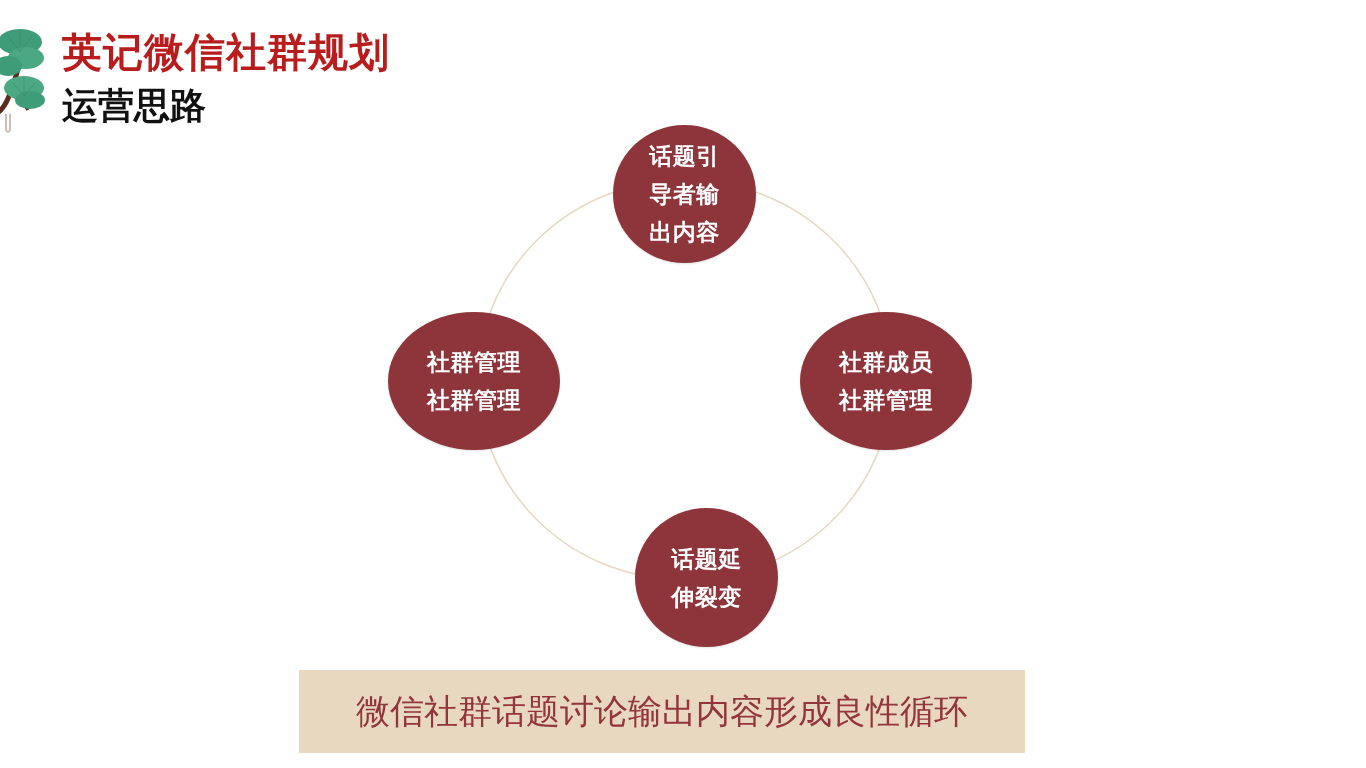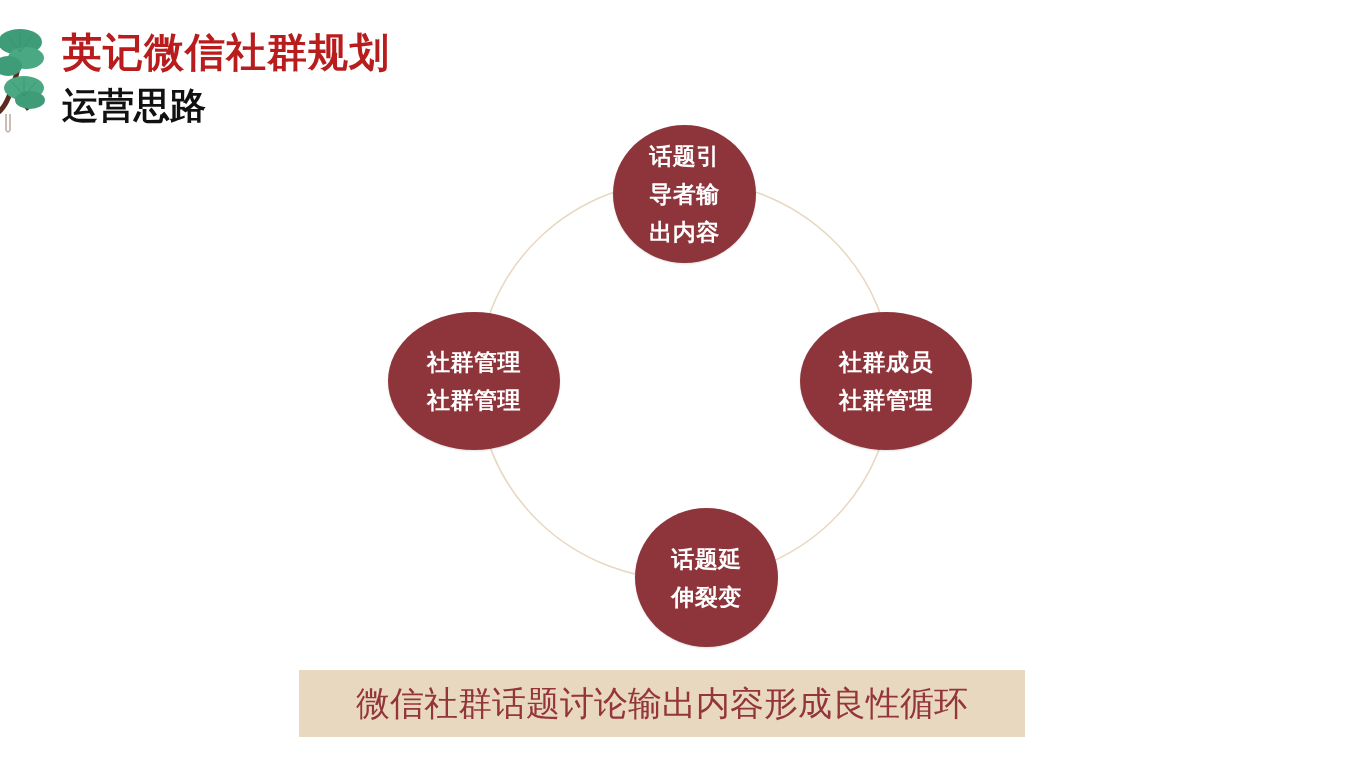--- a/index.html
+++ b/index.html
@@ -93,21 +93,21 @@
       left: 635px;
       top: 508px;
       width: 143px;
       height: 139px;
     }
     .banner {
       position: absolute;
       left: 299px;
       top: 670px;
       width: 726px;
-      height: 67px;
+      height: 83px;
       background: #e8d8bf;
       display: flex;
       align-items: center;
       justify-content: center;
     }
     .banner-text {
       font-size: 34px;
       color: #93353b;
       font-family: "DejaVu Sans", "Liberation Sans", sans-serif;
       letter-spacing: 0px;

